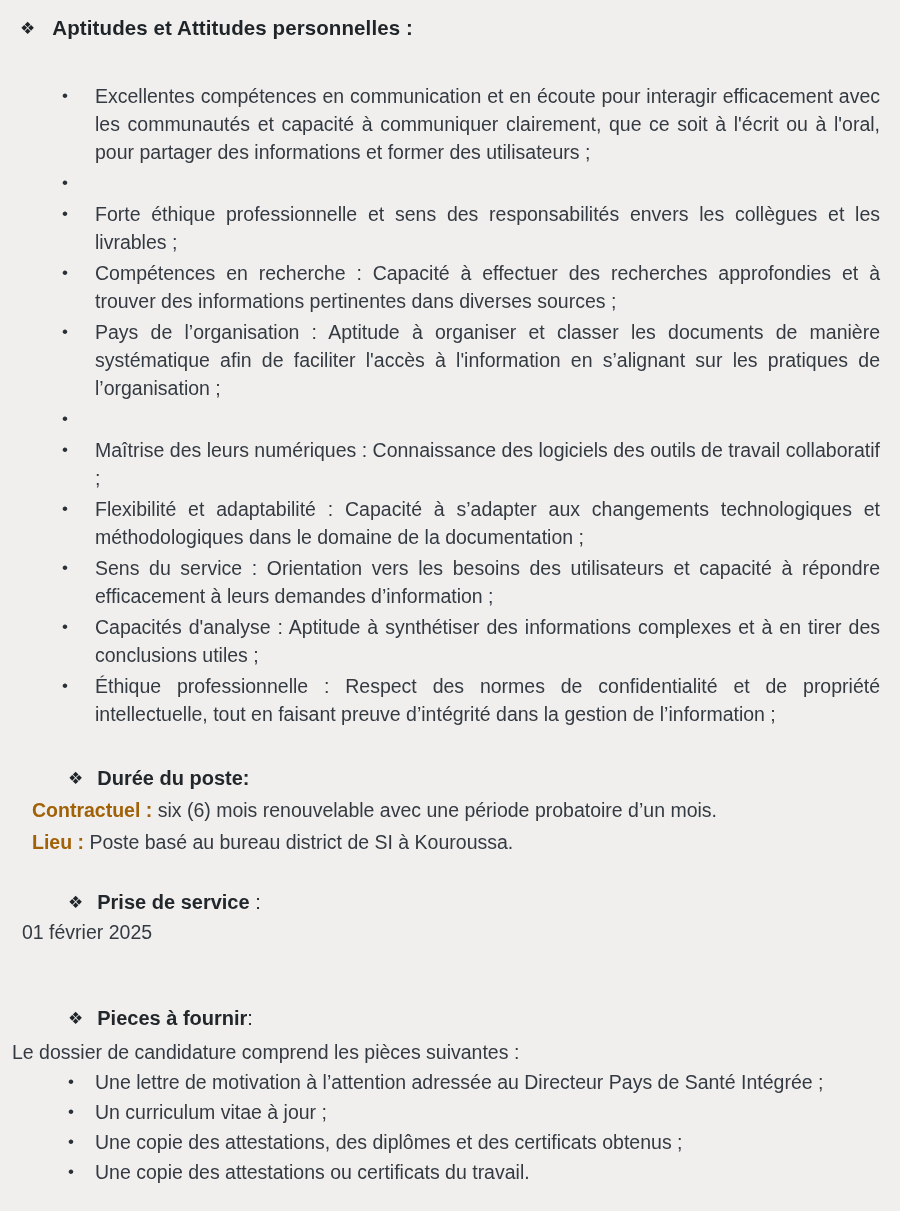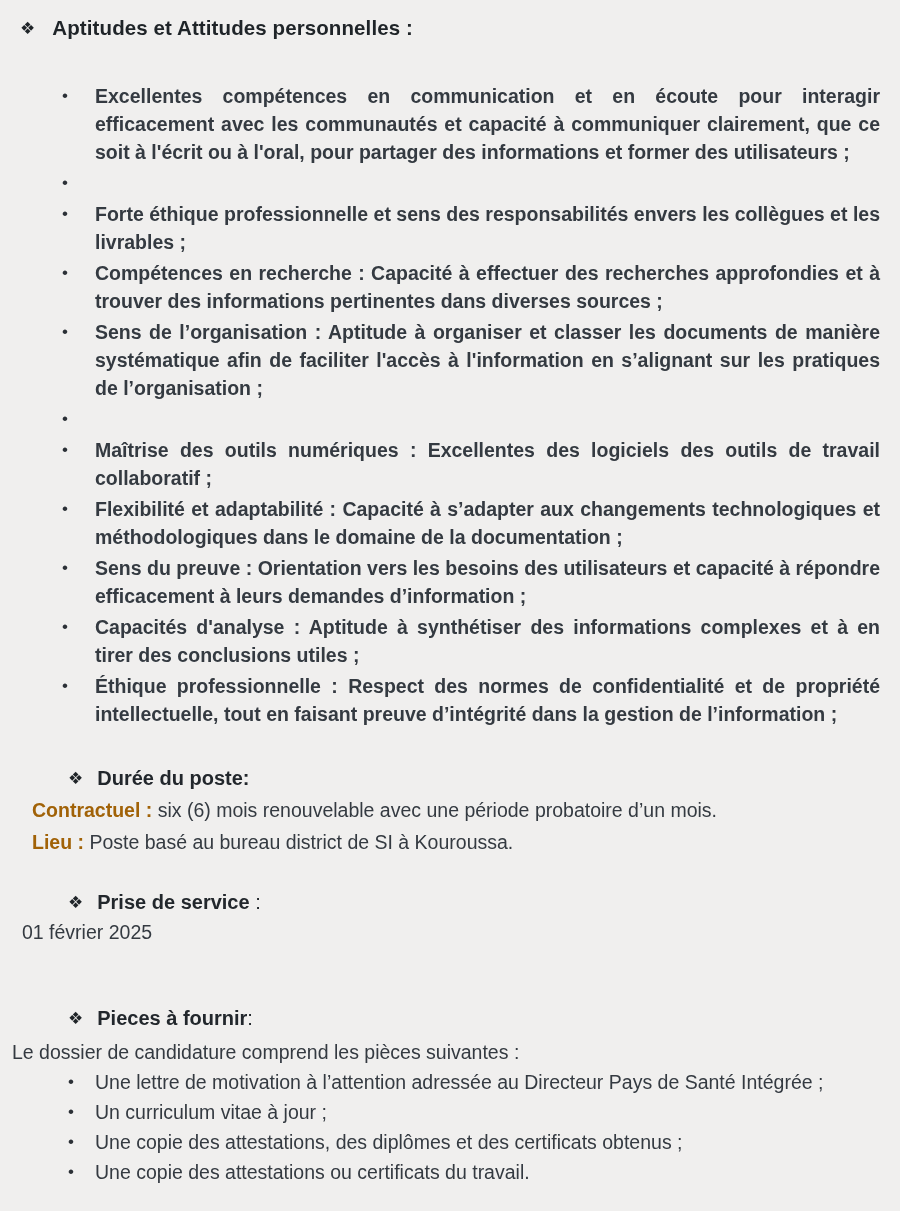--- a/index.html
+++ b/index.html
@@ -45,21 +45,20 @@
   .apt-item .dot {
     flex: none;
     width: 33px;
     font-size: 17px;
     color: #2b3036;
   }
   .apt-item .txt {
     flex: 1;
     text-align: justify;
     padding-right: 20px;
-    font-weight: bold;
   }
   .sub-header {
     display: flex;
     gap: 14px;
     padding-left: 68px;
     font-weight: 700;
     font-size: 20px;
     color: #22272c;
   }
   .sub-header .suffix { font-weight: 400; }
@@ -112,36 +111,36 @@
     <li class="apt-item">
         <span class="dot">•</span>
         <div class="txt">Forte éthique professionnelle et sens des responsabilités envers les collègues et les livrables ;</div>
       </li>
     <li class="apt-item">
         <span class="dot">•</span>
         <div class="txt">Compétences en recherche : Capacité à effectuer des recherches approfondies et à trouver des informations pertinentes dans diverses sources ;</div>
       </li>
     <li class="apt-item">
         <span class="dot">•</span>
-        <div class="txt">Sens de l’organisation : Aptitude à organiser et classer les documents de manière systématique afin de faciliter l'accès à l'information en s’alignant sur les pratiques de l’organisation ;</div>
+        <div class="txt">Pays de l’organisation : Aptitude à organiser et classer les documents de manière systématique afin de faciliter l'accès à l'information en s’alignant sur les pratiques de l’organisation ;</div>
       </li>
     <li class="apt-item">
         <span class="dot">•</span>
       </li>
     <li class="apt-item">
         <span class="dot">•</span>
-        <div class="txt">Maîtrise des outils numériques : Excellentes des logiciels des outils de travail collaboratif ;</div>
+        <div class="txt">Maîtrise des leurs numériques : Connaissance des logiciels des outils de travail collaboratif ;</div>
       </li>
     <li class="apt-item">
         <span class="dot">•</span>
         <div class="txt">Flexibilité et adaptabilité : Capacité à s’adapter aux changements technologiques et méthodologiques dans le domaine de la documentation ;</div>
       </li>
     <li class="apt-item">
         <span class="dot">•</span>
-        <div class="txt">Sens du preuve : Orientation vers les besoins des utilisateurs et capacité à répondre efficacement à leurs demandes d’information ;</div>
+        <div class="txt">Sens du service : Orientation vers les besoins des utilisateurs et capacité à répondre efficacement à leurs demandes d’information ;</div>
       </li>
     <li class="apt-item">
         <span class="dot">•</span>
         <div class="txt">Capacités d'analyse : Aptitude à synthétiser des informations complexes et à en tirer des conclusions utiles ;</div>
       </li>
     <li class="apt-item">
         <span class="dot">•</span>
         <div class="txt">Éthique professionnelle : Respect des normes de confidentialité et de propriété intellectuelle, tout en faisant preuve d’intégrité dans la gestion de l’information ;</div>
       </li>
   </ul>

